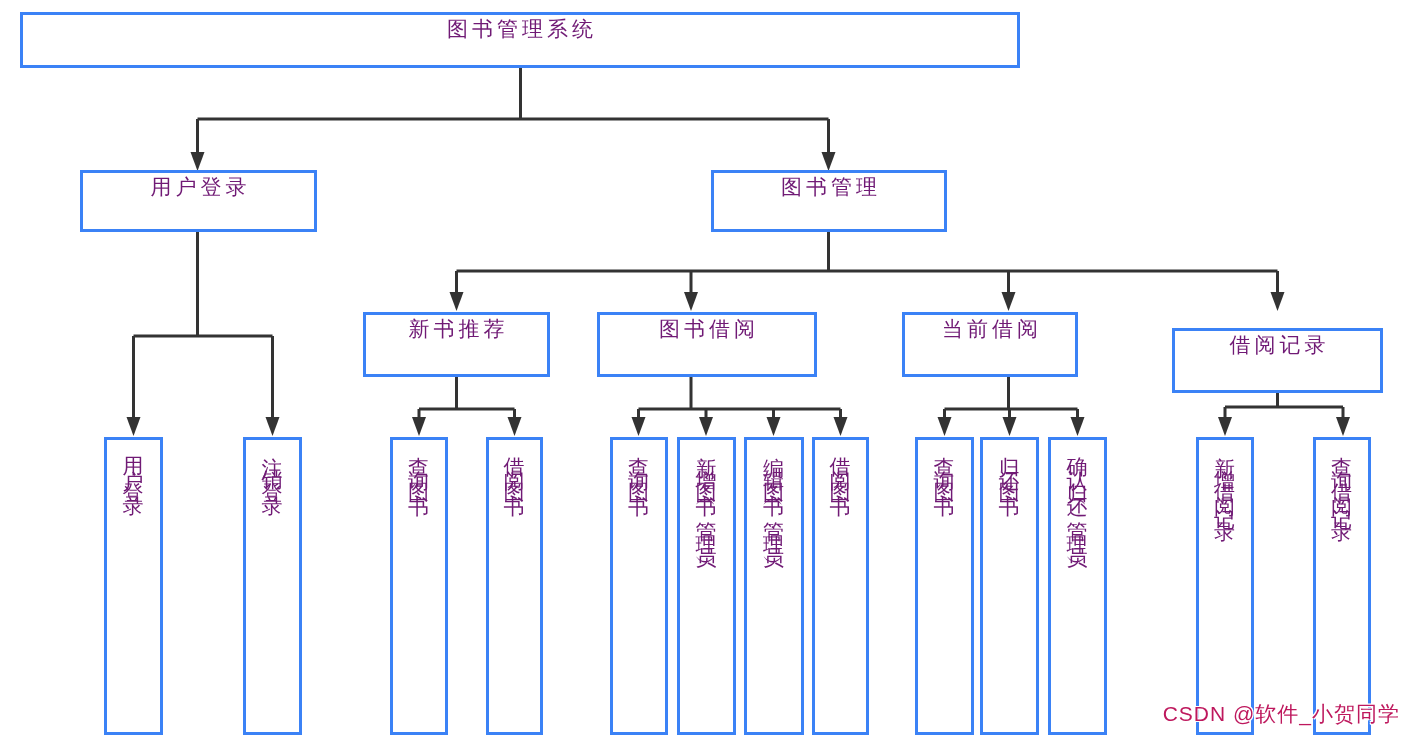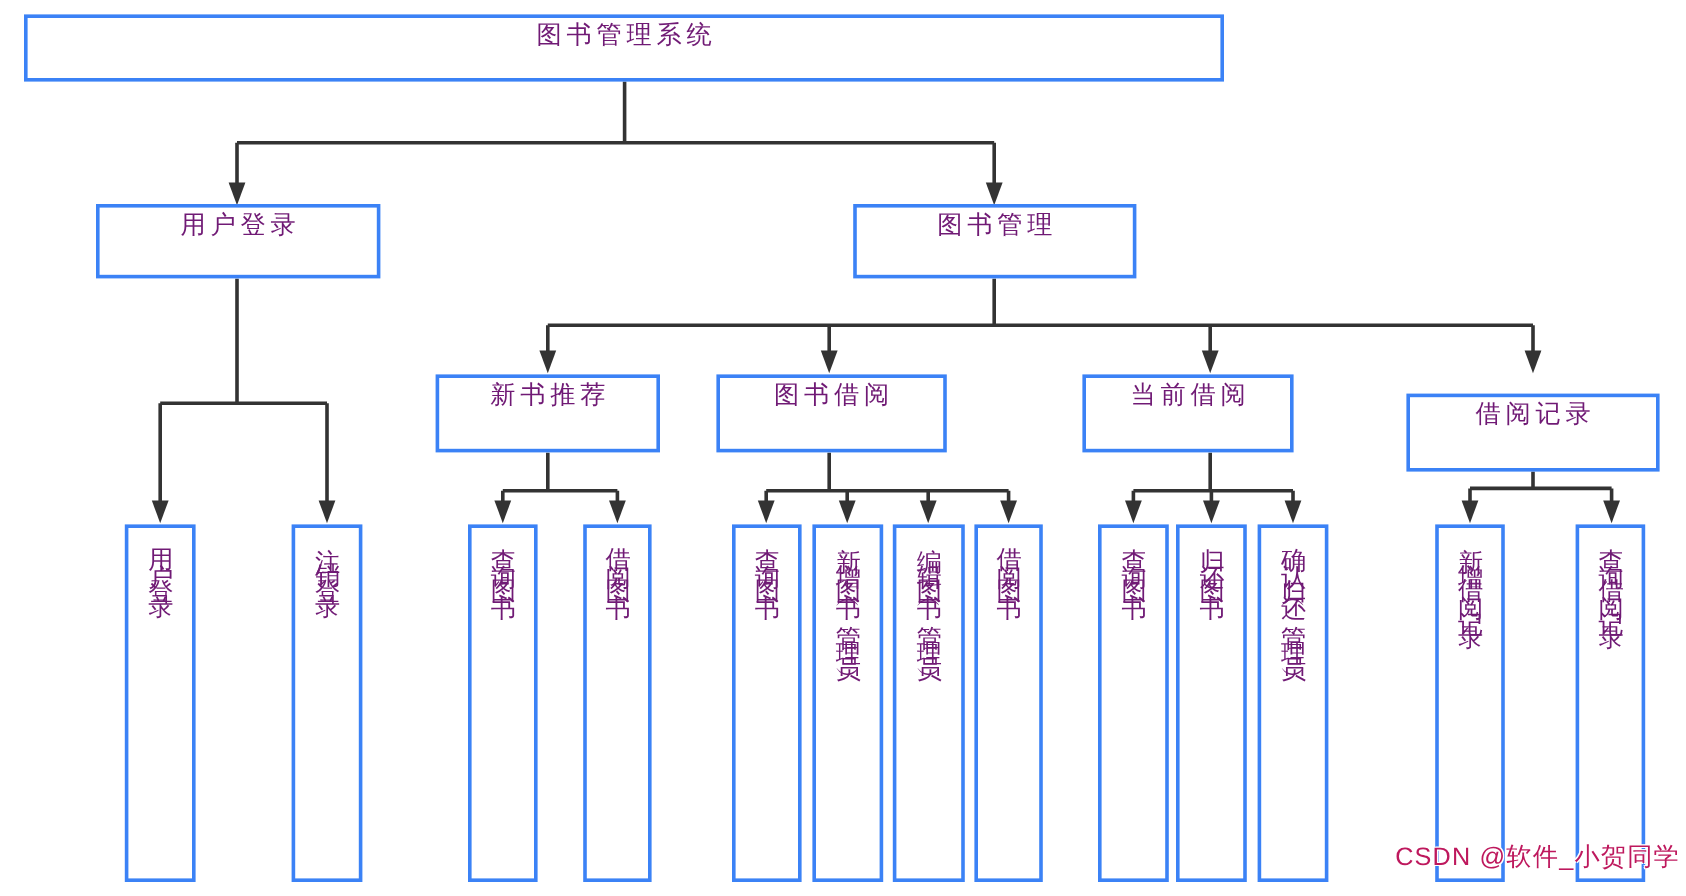--- a/index.html
+++ b/index.html
@@ -104,21 +104,21 @@
   <div class="box" style="left:80px; top:170px; width:237px; height:62px;">
     <span class="hlabel">用户登录</span>
   </div>
   <div class="box" style="left:711px; top:170px; width:236px; height:62px;">
     <span class="hlabel">图书管理</span>
   </div>
 
   <div class="box" style="left:363px; top:312px; width:187px; height:65px;">
     <span class="hlabel">新书推荐</span>
   </div>
-  <div class="box" style="left:597px; top:312px; width:192px; height:65px;">
+  <div class="box" style="left:597px; top:312px; width:220px; height:65px;">
     <span class="hlabel">图书借阅</span>
   </div>
   <div class="box" style="left:902px; top:312px; width:176px; height:65px;">
     <span class="hlabel">当前借阅</span>
   </div>
   <div class="box" style="left:1172px; top:328px; width:211px; height:65px;">
     <span class="hlabel">借阅记录</span>
   </div>
 
   <div class="box" style="left:104px; top:437px; width:59px; height:298px;">

